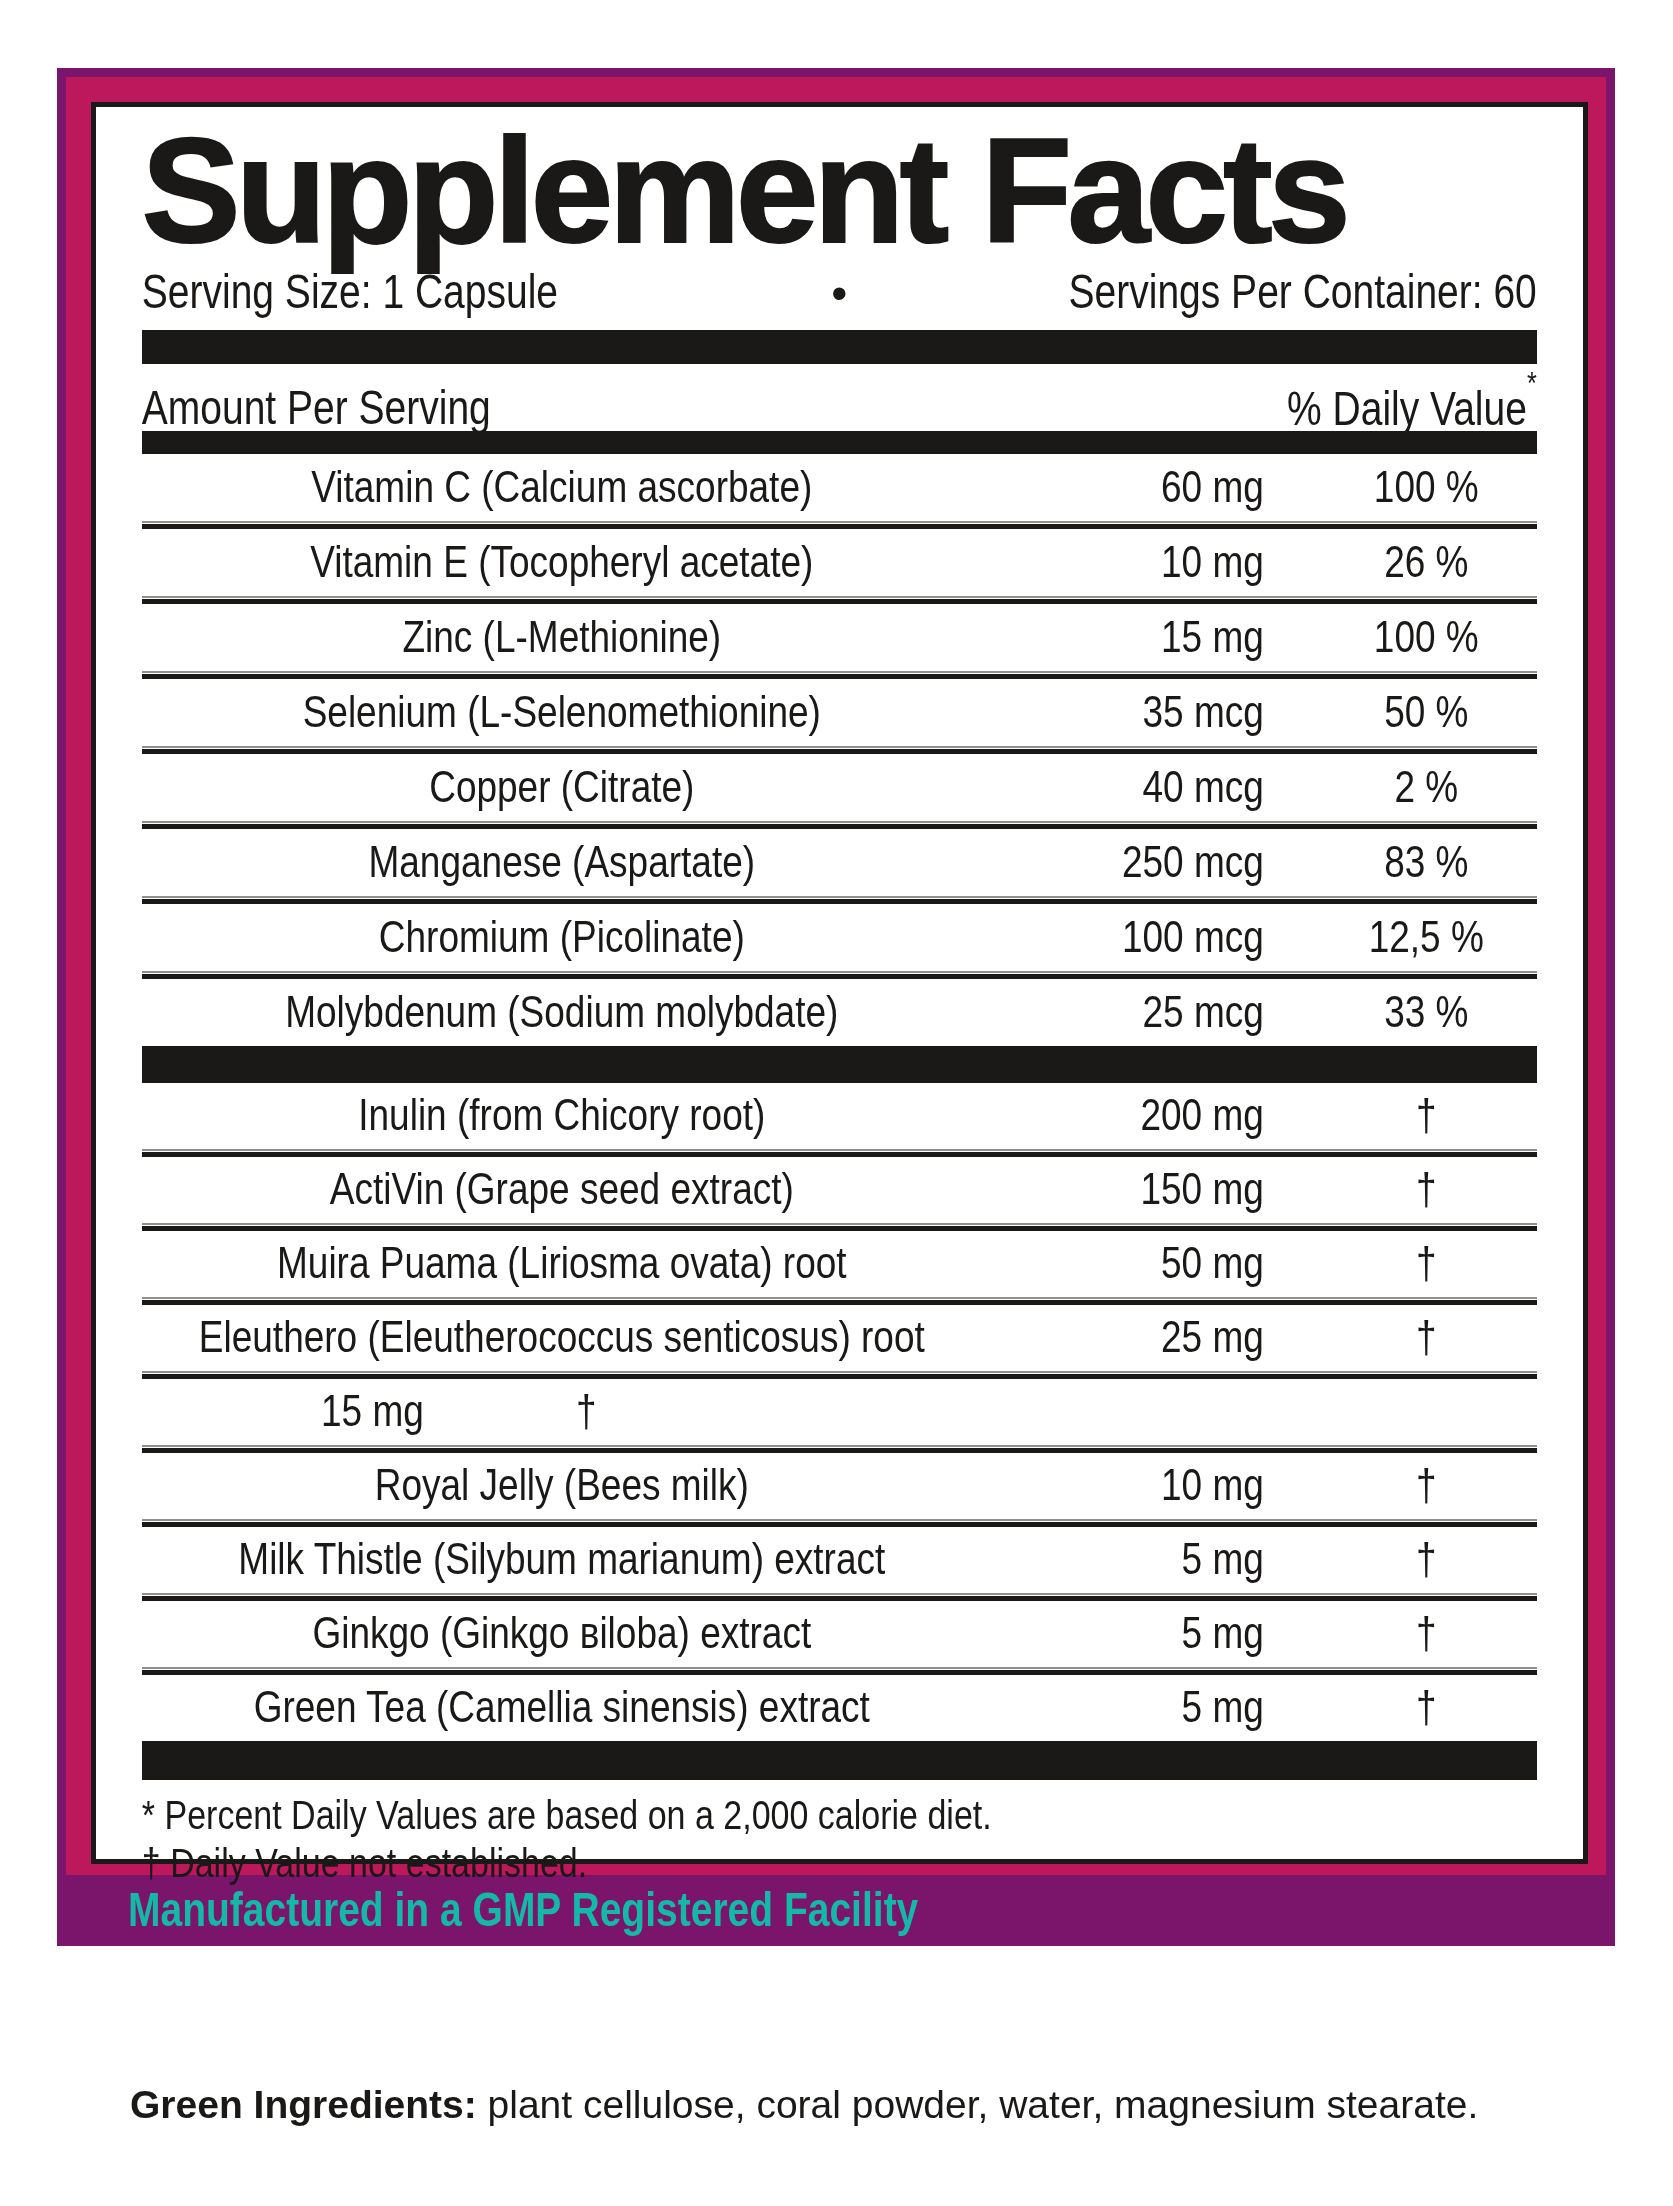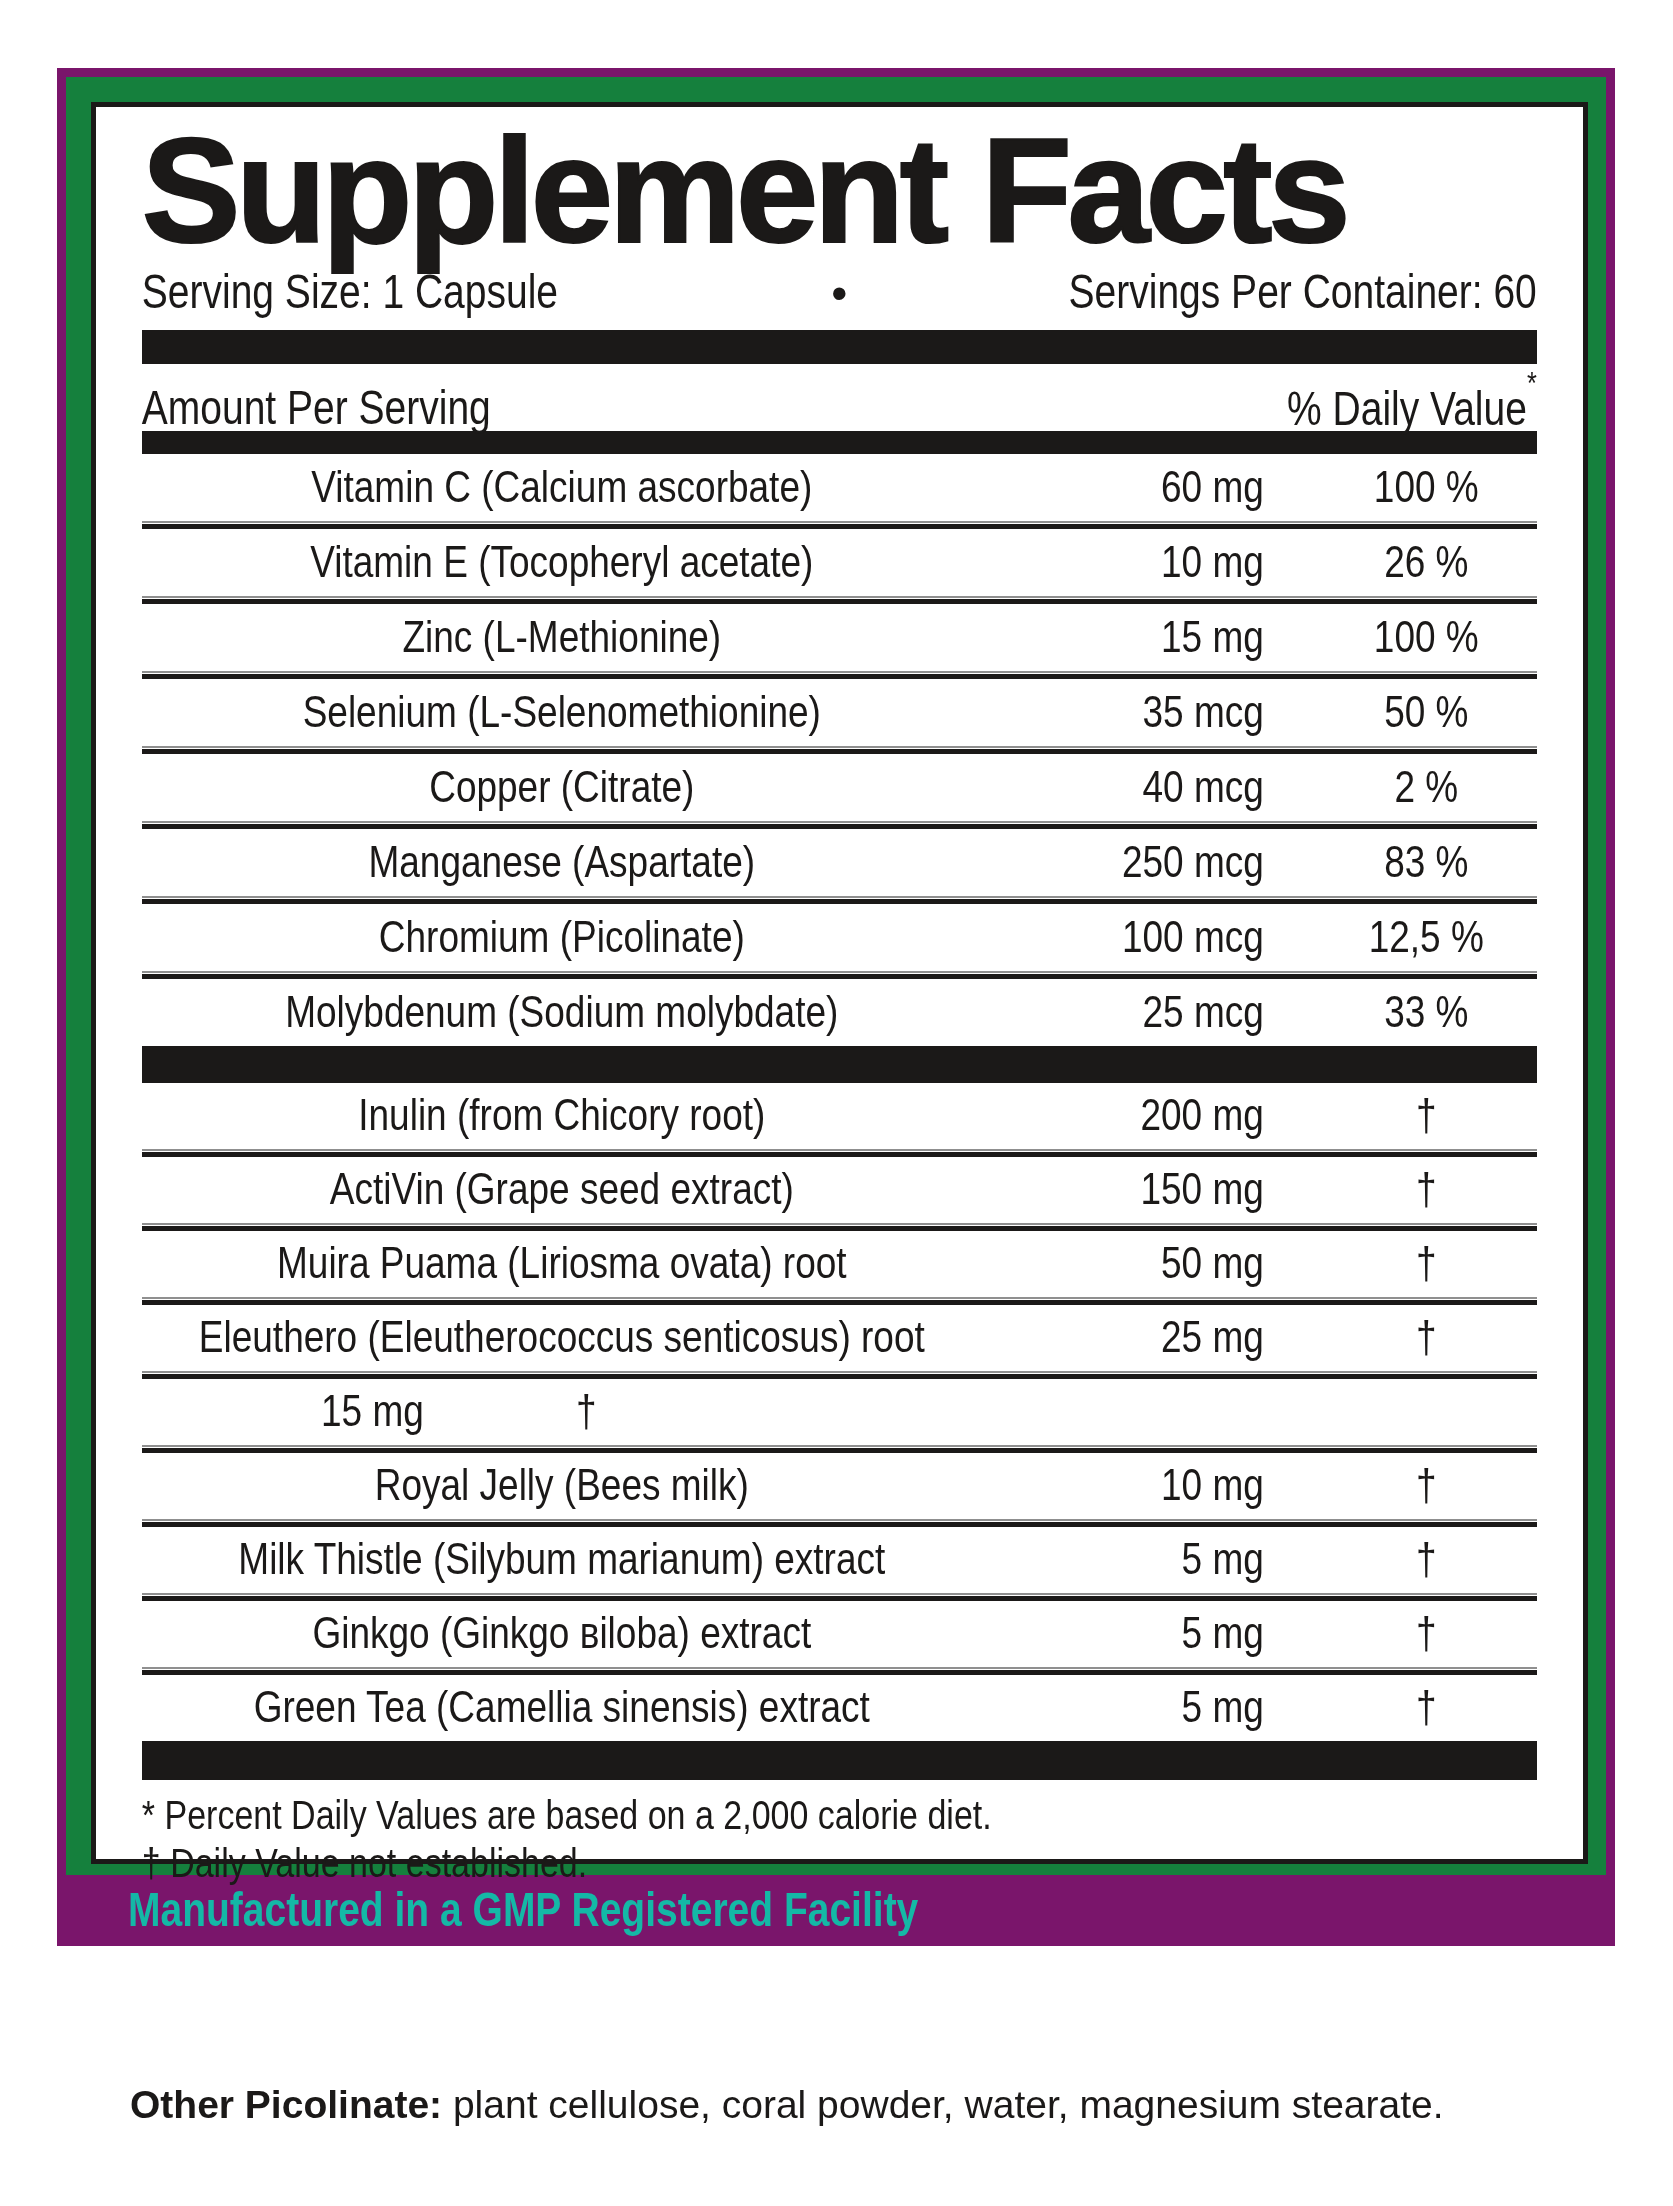--- a/index.html
+++ b/index.html
@@ -11,21 +11,21 @@
     color:#1b1918;
     overflow:hidden;
   }
   
   .frame{
     position:absolute;left:57px;top:68px;width:1558px;height:1878px;
     background:#7a156b;
   }
   .frame-inner{
     position:absolute;left:8.8px;right:8.8px;top:8.8px;bottom:71px;
-    background:#15803d;
+    background:#be185d;
   }
   .banner{
     position:absolute;left:0;right:0;bottom:0;height:71px;
     display:flex;align-items:center;
     padding-left:71px;box-sizing:border-box;
     color:#14b8a6;font-weight:bold;font-size:39px;
     white-space:nowrap;
   }
   
   .facts{
@@ -218,18 +218,18 @@
 
       </div>
     </div>
 
     <div class="banner">
       <span class="cond">Manufactured in a GMP Registered Facility</span>
     </div>
   </div>
 
   <p class="other">
-    <strong>Other Picolinate:</strong>
+    <strong>Green Ingredients:</strong>
     <span>plant cellulose, coral powder, water, magnesium stearate.</span>
   </p>
 
 </div>
 
 
 </body></html>

